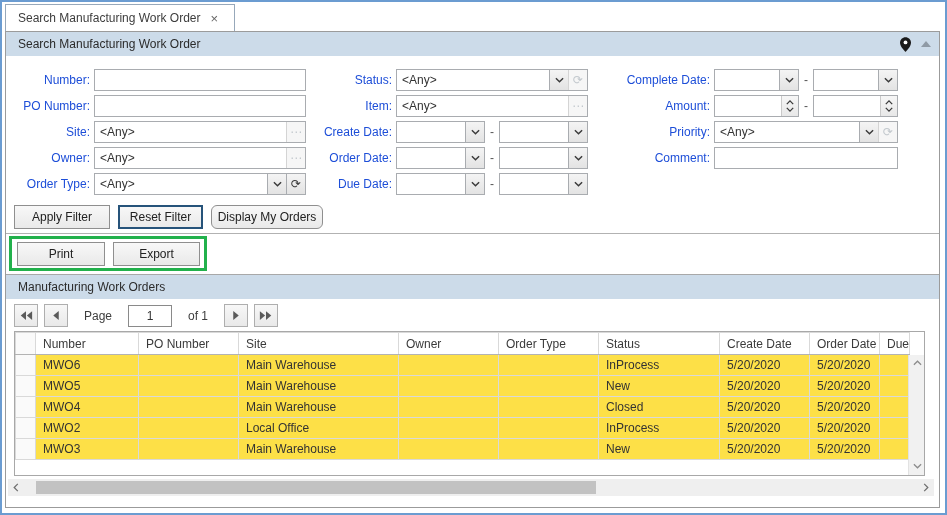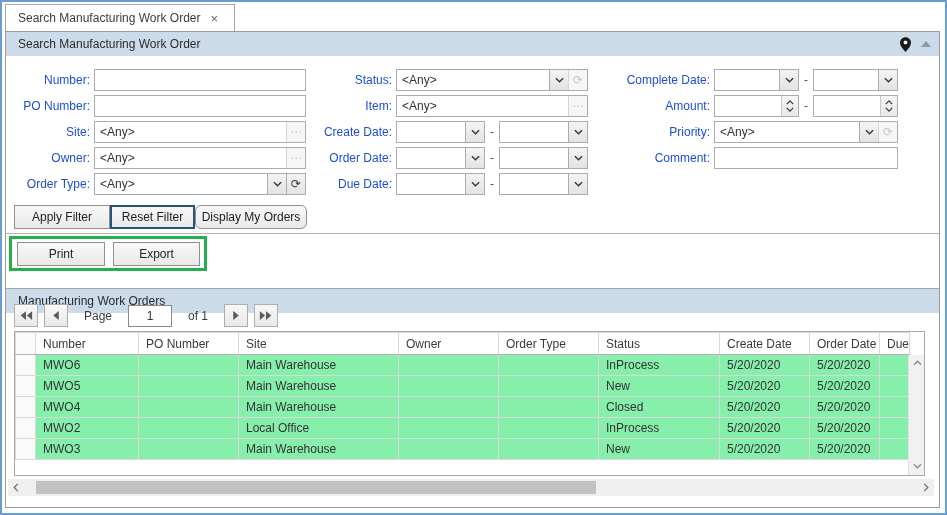--- a/index.html
+++ b/index.html
@@ -17,21 +17,21 @@
   .tab-label { margin-right:10px; white-space:nowrap; }
   .tab-close { color:#666; font-size:13px; line-height:1; cursor:default; }
 
   
   .panel { position:absolute; left:3px; top:29px; right:5px; bottom:5px;
            border:1px solid #9b9b9b; background:#fff; }
 
   .section-header { position:absolute; left:0; right:0; height:24px; background:#ccdbe9;
                     display:flex; align-items:center; padding:0 8px 0 12px; color:#2b2b2b; }
   .sh1 { top:0; }
-  .sh2 { top:256px; height:25px; border-top:1px solid #a8a8a8; }
+  .sh2 { top:242px; height:25px; border-top:1px solid #a8a8a8; }
   .sh-spacer { flex:1; }
   .pin-icon { width:11px; height:15px; margin-right:10px; }
   .collapse-tri { width:0; height:0; border-left:5px solid transparent; border-right:5px solid transparent;
                   border-bottom:6px solid #8f9aa5; }
 
   
   .fcol { position:absolute; top:35px; }
   .fcol1 { left:4px;   width:296px; }
   .fcol2 { left:304px; width:278px; }
   .fcol3 { left:606px; width:286px; }
@@ -58,21 +58,21 @@
           justify-content:center; gap:2px; background:linear-gradient(#f6f6f6,#e8e8e8);
           border-left:1px solid #c9c9c9; }
   .dash { margin:0 5px; color:#555; }
   .range { display:flex; align-items:center; flex:1; min-width:0; }
   .range .combo { flex:1; }
 
   
   .btn { height:24px; border:1px solid #8f8f8f; background:linear-gradient(#f8f8f8,#e9e9e9);
          color:#222; font:inherit; display:flex; align-items:center; justify-content:center;
          cursor:default; }
-  .filter-row { position:absolute; left:8px; top:173px; display:flex; gap:0; }
+  .filter-row { position:absolute; left:8px; top:173px; display:flex; gap:8px; }
   .btn-apply   { width:96px; }
   .btn-reset   { width:85px; border:1px solid #26537a; box-shadow:inset 0 0 0 1px #26537a; }
   .btn-display { width:112px;border-radius:6px; }
 
   .sep { position:absolute; left:0; right:0; top:201px; border-top:1px solid #b2b2b2; }
 
   .green-box { position:absolute; left:3px; top:204px; width:198px; height:35px;
                border:3px solid #22b14c; display:flex; align-items:center; gap:8px; padding:0 0 0 5px; }
   .btn-print  { width:88px; }
   .btn-export { width:87px; }
@@ -87,21 +87,21 @@
                 color:#333; outline:none; }
 
   
   .grid-wrap { position:absolute; left:8px; top:299px; width:911px; height:145px;
                border:1px solid #a8a8a8; background:#fff; overflow:hidden; }
   table.grid { border-collapse:collapse; table-layout:fixed; width:894px; }
   table.grid th, table.grid td { border:1px solid #d9d9d9; height:21px; padding:0 4px 0 7px;
                font-weight:normal; text-align:left; white-space:nowrap; overflow:hidden; color:#333; }
   table.grid th { height:22px; border-bottom:1px solid #b3b3b3; color:#3a3a3a; background:#fff; }
   table.grid th:first-child, table.grid td:first-child { background:#fafafa; padding:0; }
-  table.grid tr { background:#86efac;padding-left:44px; }
+  table.grid tr { background:#fde047;padding-left:44px; }
 
   .vscroll { position:absolute; top:23px; right:0; bottom:0; width:16px; background:#f1f1f1;
              border-left:1px solid #e2e2e2; }
   .vs-up, .vs-dn { position:absolute; left:0; width:16px; height:16px; display:flex;
                    align-items:center; justify-content:center; }
   .vs-up { top:0; } .vs-dn { bottom:1px; }
 
   .hscroll { position:absolute; left:2px; top:447px; width:926px; height:17px; background:#efefef;
              display:flex; align-items:center; }
   .hs-left, .hs-right { width:16px; height:17px; display:flex; align-items:center; justify-content:center; }

